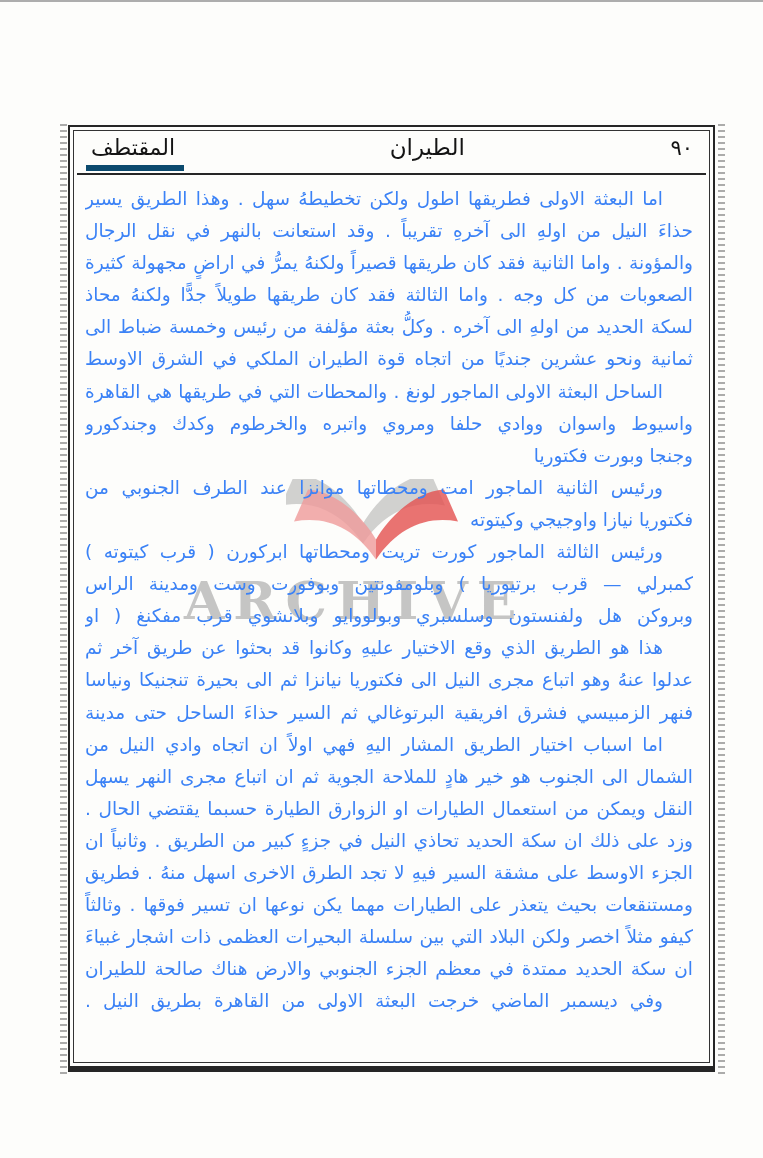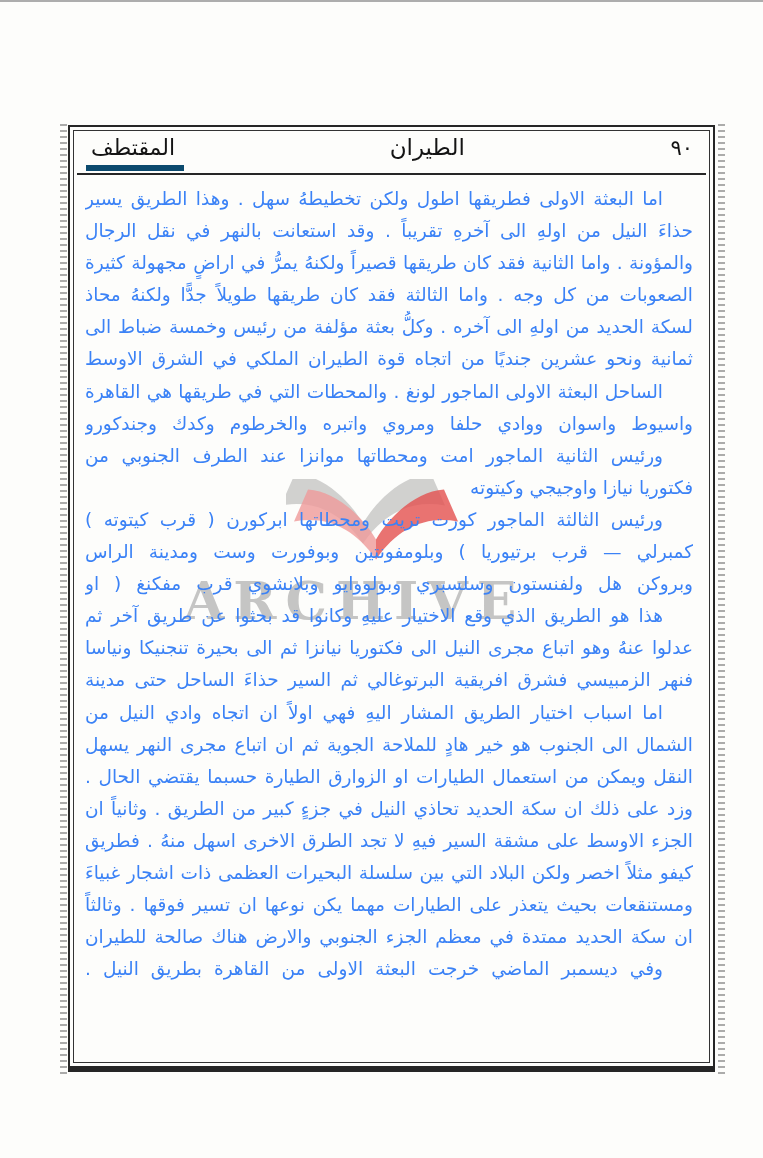--- a/index.html
+++ b/index.html
@@ -94,32 +94,33 @@
 
     <div class="body-text">
         <div class="line indent">اما البعثة الاولى فطريقها اطول ولكن تخطيطهُ سهل . وهذا الطريق يسير</div>
         <div class="line">حذاءَ النيل من اولهِ الى آخرهِ تقريباً . وقد استعانت بالنهر في نقل الرجال</div>
         <div class="line">والمؤونة . واما الثانية فقد كان طريقها قصيراً ولكنهُ يمرُّ في اراضٍ مجهولة كثيرة</div>
         <div class="line">الصعوبات من كل وجه . واما الثالثة فقد كان طريقها طويلاً جدًّا ولكنهُ محاذ</div>
         <div class="line">لسكة الحديد من اولهِ الى آخره . وكلُّ بعثة مؤلفة من رئيس وخمسة ضباط الى</div>
         <div class="line">ثمانية ونحو عشرين جنديًا من اتجاه قوة الطيران الملكي في الشرق الاوسط</div>
         <div class="line indent">الساحل البعثة الاولى الماجور لونغ . والمحطات التي في طريقها هي القاهرة</div>
         <div class="line">واسيوط واسوان ووادي حلفا ومروي واتبره والخرطوم وكدك وجندكورو</div>
+        <div class="line end">وجنجا وبورت فكتوريا</div>
         <div class="line indent">ورئيس الثانية الماجور امت ومحطاتها موانزا عند الطرف الجنوبي من</div>
         <div class="line end">فكتوريا نيازا واوجيجي وكيتوته</div>
         <div class="line indent">ورئيس الثالثة الماجور كورت تريت ومحطاتها ابركورن ( قرب كيتوته )</div>
         <div class="line">كمبرلي — قرب برتيوريا ) وبلومفونتين وبوفورت وست ومدينة الراس</div>
         <div class="line">وبروكن هل ولفنستون وسلسبري وبولووايو وبلانشوي قرب مفكنغ ( او</div>
         <div class="line indent">هذا هو الطريق الذي وقع الاختيار عليهِ وكانوا قد بحثوا عن طريق آخر ثم</div>
         <div class="line">عدلوا عنهُ وهو اتباع مجرى النيل الى فكتوريا نيانزا ثم الى بحيرة تنجنيكا ونياسا</div>
         <div class="line">فنهر الزمبيسي فشرق افريقية البرتوغالي ثم السير حذاءَ الساحل حتى مدينة الراس</div>
         <div class="line indent">اما اسباب اختيار الطريق المشار اليهِ فهي اولاً ان اتجاه وادي النيل من</div>
         <div class="line">الشمال الى الجنوب هو خير هادٍ للملاحة الجوية ثم ان اتباع مجرى النهر يسهل</div>
         <div class="line">النقل ويمكن من استعمال الطيارات او الزوارق الطيارة حسبما يقتضي الحال .</div>
         <div class="line">وزد على ذلك ان سكة الحديد تحاذي النيل في جزءٍ كبير من الطريق . وثانياً ان</div>
         <div class="line">الجزء الاوسط على مشقة السير فيهِ لا تجد الطرق الاخرى اسهل منهُ . فطريق بحيرة</div>
+        <div class="line">ومستنقعات بحيث يتعذر على الطيارات مهما يكن نوعها ان تسير فوقها . وثالثاً</div>
         <div class="line">كيفو مثلاً اخصر ولكن البلاد التي بين سلسلة البحيرات العظمى ذات اشجار غبياءَ</div>
-        <div class="line">ومستنقعات بحيث يتعذر على الطيارات مهما يكن نوعها ان تسير فوقها . وثالثاً</div>
         <div class="line">ان سكة الحديد ممتدة في معظم الجزء الجنوبي والارض هناك صالحة للطيران كلها</div>
         <div class="line indent">وفي ديسمبر الماضي خرجت البعثة الاولى من القاهرة بطريق النيل . وقصدت</div>
       </div>
   </div>
 </div>
 
 </body></html>

